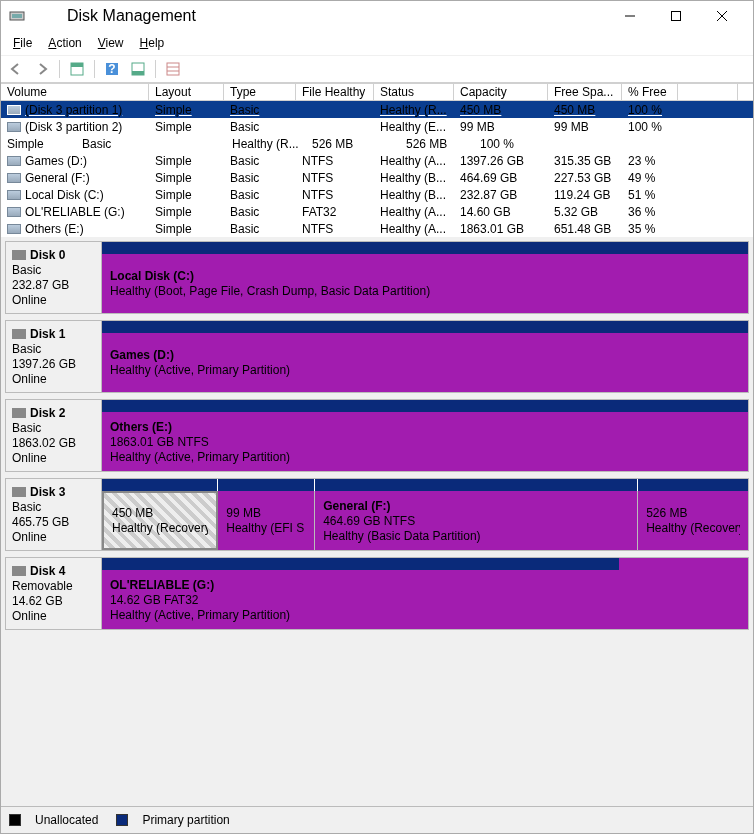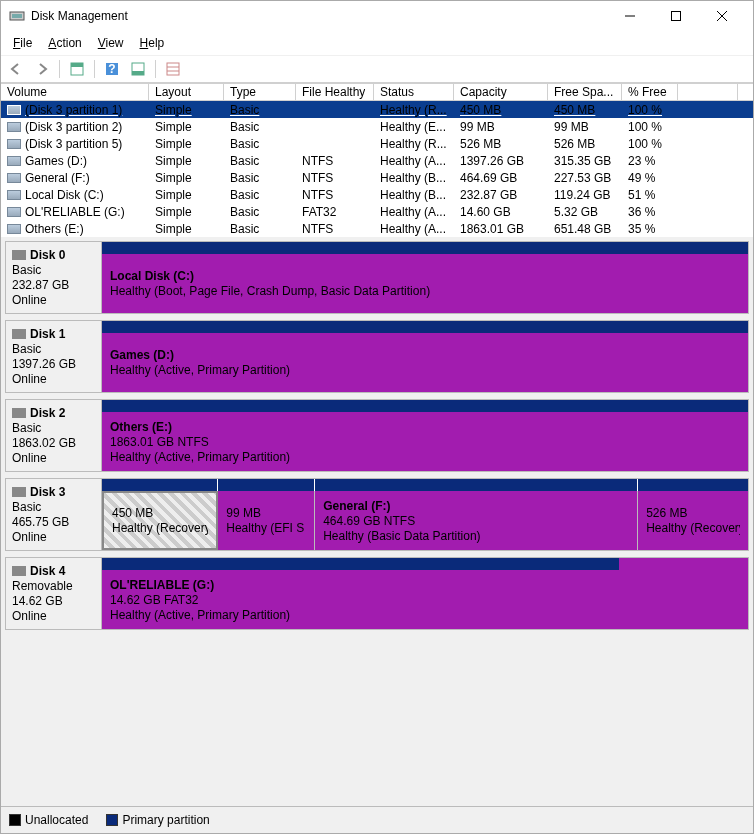--- a/index.html
+++ b/index.html
@@ -1,20 +1,20 @@
 <!DOCTYPE html>
 <html><head>
 <meta charset="utf-8">
 <style>
 * { box-sizing: border-box; margin: 0; padding: 0; font-family: 'Segoe UI', Tahoma, sans-serif; font-size: 12px; color: #000; }
 body { background: #fff; width: 754px; height: 834px; border: 1px solid #aaa; display: flex; flex-direction: column; }
 
 .titlebar { display: flex; align-items: center; height: 30px; padding: 0 8px; }
 .titlebar .app-icon { width:16px; height:16px; margin-right:6px; }
-.titlebar .title { flex: 1; font-size: 12px; }
+.titlebar .title { flex: 1; font-size: 16px; margin-left: 36px; }
 .win-btn { width: 46px; height: 30px; display: flex; align-items: center; justify-content: center; }
 .win-btn svg { width: 10px; height: 10px; }
 
 .menubar { display: flex; padding: 2px 4px; }
 .menubar .item { padding: 3px 8px; text-align: center; }
 .menubar .item u { text-decoration: underline; }
 
 .toolbar { display: flex; align-items:center; padding:2px 4px; border-top:1px solid #f0f0f0; border-bottom:1px solid #d0d0d0; gap:4px;}
 .tb-btn { width:22px; height:22px; display:flex; align-items:center; justify-content:center; border:1px solid transparent;}
 .tb-sep { width:1px; height:18px; background:#d0d0d0; margin:0 2px;}
@@ -42,21 +42,21 @@
 .disk-stripe .seg { background:#0a2a7a; border-right:1px solid #fff;}
 .disk-stripe .seg:last-child{border-right:none;}
 .disk-body { flex:1; display:flex; }
 .part { border-right:1px solid #bbb; padding:6px 8px; display:flex; flex-direction:column; justify-content:center; gap:1px; overflow:hidden;}
 .part:last-child{border-right:none;}
 .part .pname{font-weight:bold; white-space:nowrap;}
 .part .pinfo, .part .pstat{ white-space:nowrap; overflow:hidden;}
 .part.sel-part { background: repeating-linear-gradient(45deg,#eee,#eee 4px,#ccc 4px,#ccc 8px); border:2px solid #888;}
 
 .legend { border-top:1px solid #bbb; padding:6px 8px; display:flex; gap:18px; background:#f0f0f0;}
-.legend .lg{display:flex; align-items:center; gap:4px;}
+.legend .lg{display:flex; align-items:center; gap:14px;}
 .legend .sw{width:12px; height:12px; border:1px solid #333;}
 .legend .un{background:#000;}
 .legend .pp{background:#0a2a7a;}
 </style>
 </head>
 <body>
 
 <div class="titlebar">
   <span class="app-icon">
     <svg viewBox="0 0 16 16">
@@ -210,24 +210,20 @@
           <span>99 MB</span>
         </div>
         <div class="data-cell c6">
           <span>99 MB</span>
         </div>
         <div class="data-cell c7">
           <span>100 %</span>
         </div>
       </div>
       <div class="data-row">
-        <div class="data-cell c0 vol-cell">
-          <span class="vicon"></span>
-          <span>(Disk 3 partition 5)</span>
-        </div>
         <div class="data-cell c1">
           <span>Simple</span>
         </div>
         <div class="data-cell c2">
           <span>Basic</span>
         </div>
         <div class="data-cell c3">
           <span></span>
         </div>
         <div class="data-cell c4">

